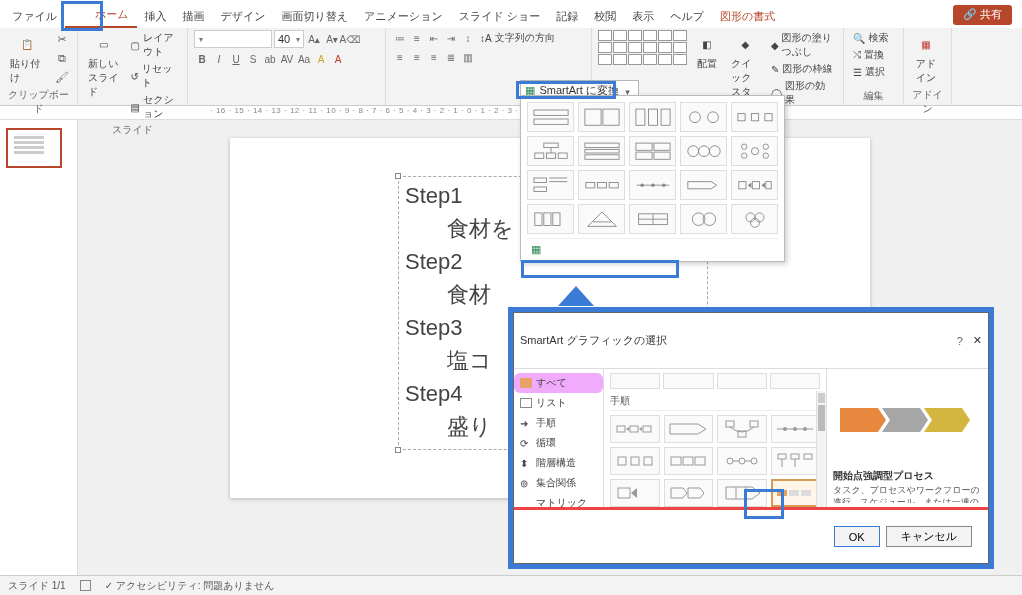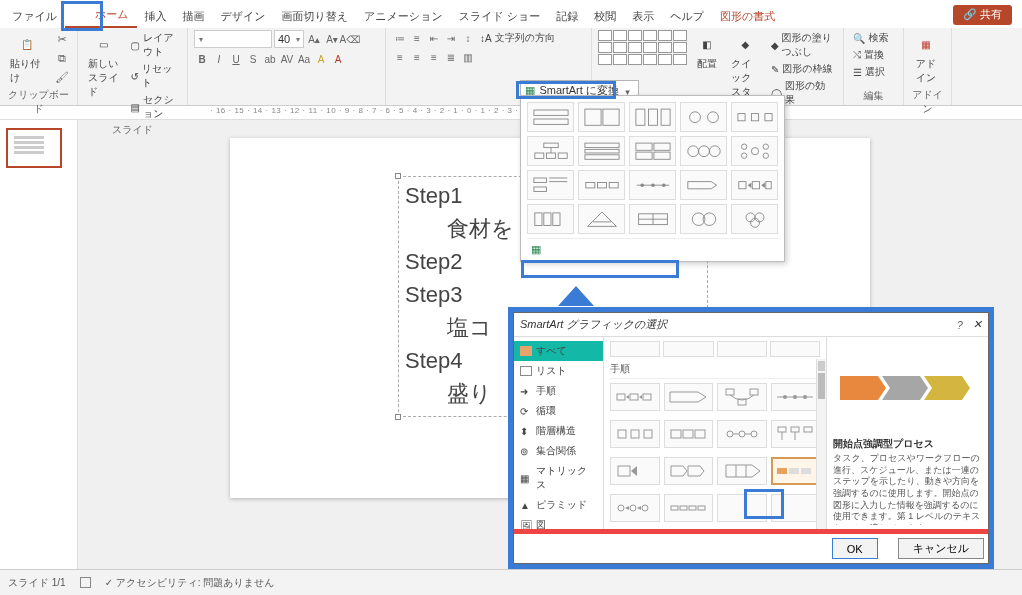--- a/index.html
+++ b/index.html
@@ -64,47 +64,47 @@
 .sa-cell { height: 30px; border: 1px solid #ddd; background: #fafafa; display: flex; align-items: center; justify-content: center; }
 .sa-cell svg { width: 80%; height: 80%; }
 .sa-popup-footer { border-top: 1px solid #eee; margin-top: 4px; padding: 4px 4px 3px; display: flex; align-items: center; gap: 4px; font-size: 11px; color: #333; }
 
 
 .pointer-tri { position: absolute; left: 558px; top: 286px; width: 0; height: 0; border-left: 18px solid transparent; border-right: 18px solid transparent; border-bottom: 20px solid #3a7bd5; z-index: 150; }
 
 
 .sa-dialog-wrap { position: absolute; left: 508px; top: 307px; width: 486px; height: 262px; background: #3a7bd5; padding: 5px; z-index: 140; }
 .sa-dialog { width: 100%; height: 100%; background: #fff; border: 1px solid #666; display: flex; flex-direction: column; }
-.sa-dlg-title { display: flex; align-items: center; padding: 4px 6px; font-size: 11px; color: #333; font-style: italic; }
+.sa-dlg-title { display: flex; align-items: center; padding: 20px 6px; font-size: 11px; color: #333; }
 .sa-dlg-title .spacer { flex: 1; }
 .sa-dlg-title .qm { margin-right: 10px; color: #666; }
 .sa-dlg-title .cx { color: #333; cursor: pointer; }
 .sa-dlg-body { flex: 1; display: flex; border-top: 1px solid #ddd; overflow: hidden; }
 .sa-dlg-left { width: 90px; border-right: 1px solid #ddd; padding: 4px 0; }
 .sa-dlg-left .cat { display: flex; align-items: center; gap: 4px; padding: 3px 6px; font-size: 10px; color: #444; cursor: pointer; }
-.sa-dlg-left .cat.sel { background: #14b8a6; }
+.sa-dlg-left .cat.sel { background: #f0abfc; border-radius: 6px; }
 .sa-dlg-left .cat .ci { width: 12px; height: 10px; display: inline-block; }
 .sa-dlg-mid { flex: 1; padding: 4px 6px 0 6px; display: flex; flex-direction: column; position: relative; }
 .sa-dlg-mid .row-head { display: grid; grid-template-columns: repeat(4, 1fr); gap: 3px; margin-bottom: 2px; }
 .sa-dlg-mid .row-head .c { height: 16px; border: 1px solid #ddd; background: #fafafa; }
 .sa-dlg-mid .sect { font-size: 10px; color: #555; padding: 3px 0 2px; border-bottom: 1px solid #eee; margin-bottom: 4px; }
 .sa-dlg-mgrid { display: grid; grid-template-columns: repeat(4, 1fr); gap: 4px; overflow-y: auto; flex: 1; padding-bottom: 2px; }
 .sa-dlg-mgrid .mc { height: 28px; border: 1px solid #ddd; background: #fafafa; display: flex; align-items: center; justify-content: center; }
 .sa-dlg-mgrid .mc.sel { border: 2px solid #d49b52; background: #fff5e9; }
 .sa-dlg-right { width: 162px; border-left: 1px solid #ddd; padding: 6px 6px 4px; display: flex; flex-direction: column; }
 .sa-preview { flex: 0 0 90px; display: flex; align-items: center; justify-content: center; }
 .sa-preview svg { width: 140px; height: 48px; }
 .sa-prev-title { font-size: 10px; font-weight: bold; color: #333; margin-top: 4px; }
 .sa-prev-desc { font-size: 9px; color: #555; line-height: 1.3; margin-top: 2px; overflow: hidden; }
-.sa-dlg-foot { display: flex; justify-content: flex-end; gap: 20px; padding: 4px; border-top: 5px solid #ef4444; }
+.sa-dlg-foot { display: flex; justify-content: flex-end; gap: 6px; padding: 16px; border-top: 3px solid #ef4444; }
 .sa-dlg-foot button { font-size: 11px; padding: 2px 14px; border: 1px solid #888; background: #f3f3f3; cursor: pointer; }
 .sa-dlg-foot button.ok { border: 1px solid #3a7bd5; }
 
 
-.status-bar { position: absolute; bottom: 0; left: 0; right: 0; height: 26px; background: #f3f3f3; border-top: 1px solid #ccc; display: flex; align-items: center; padding: 0 8px; font-size: 10px; color: #555; gap: 14px; }
+.status-bar { position: absolute; bottom: 0; left: 0; right: 0; height: 20px; background: #f3f3f3; border-top: 1px solid #ccc; display: flex; align-items: center; padding: 0 8px; font-size: 10px; color: #555; gap: 14px; }
 .status-bar .ic { width: 11px; height: 11px; border: 1px solid #888; display: inline-block; }
 
 
 .sa-dlg-mid .sb { position: absolute; right: 0; top: 22px; bottom: 0; width: 10px; background: #f3f3f3; border-left: 1px solid #ddd; }
 .sa-dlg-mid .sb::before { content:""; position:absolute; top:2px; left:1px; right:1px; height:10px; background:#ccc; }
 .sa-dlg-mid .sb::after { content:""; position:absolute; top:14px; left:1px; right:1px; height:26px; background:#bbb; }
 
 .drop-car::after{content:"▾"; font-size:8px; color:#777; margin-left:1px;}
 </style>
 </head>
@@ -306,20 +306,21 @@
     <div class="slide">
       <div class="text-frame">
         <div class="rot"></div>
         <div class="handle" style="left:-4px;top:-4px"></div>
         <div class="handle" style="right:-4px;top:-4px"></div>
         <div class="handle" style="left:-4px;bottom:-4px"></div>
         <div class="handle" style="right:-4px;bottom:-4px"></div>
         <div class="tf-row">Step1</div>
         <div class="tf-row tf-sub">食材を</div>
         <div class="tf-row">Step2</div>
+        <div class="tf-row tf-sub">食材</div>
         <div class="tf-row">Step3</div>
         <div class="tf-row tf-sub">塩コ</div>
         <div class="tf-row">Step4</div>
         <div class="tf-row tf-sub">盛り</div>
       </div>
     </div>
   </div>
 </div>
 
 <div class="sa-popup">

